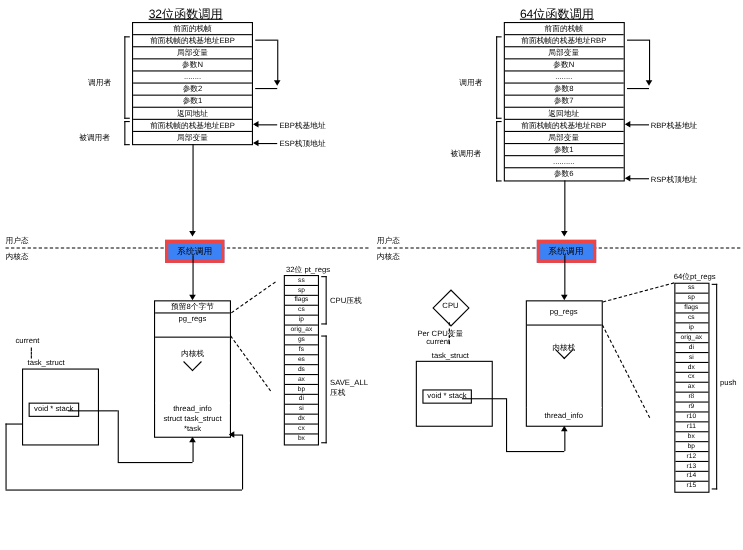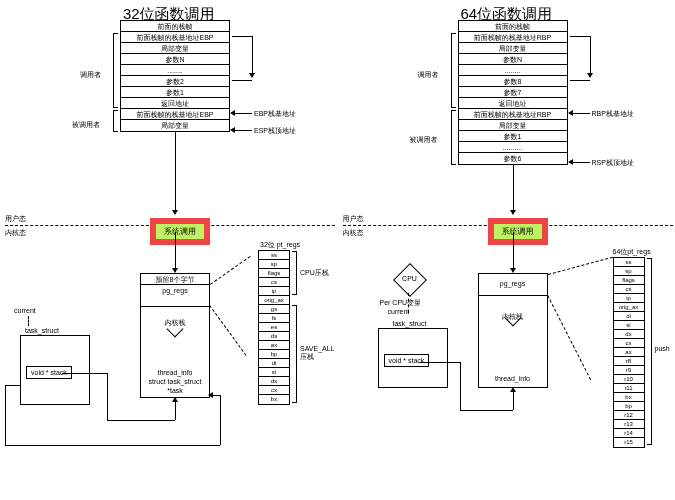--- a/index.html
+++ b/index.html
@@ -20,21 +20,21 @@
     width: 50%;
     height: 100%;
   }
   .left { left: 0; }
   .right { left: 50%; }
   .title {
     position: absolute;
     top: 5px;
     left: 50%;
     transform: translateX(-50%);
-    font-size: 15px;
+    font-size: 11px;
     text-decoration: underline;
   }
   .stackbox {
     position: absolute;
     border: 1px solid #000;
     background: #fff;
     text-align: center;
   }
   .stackbox .row {
     border-bottom: 1px solid #000;
@@ -98,23 +98,23 @@
     position: absolute;
     width: 12px;
     height: 12px;
     border: 1px solid #000;
     border-top: none;
     border-left: none;
     transform: rotate(45deg);
   }
   .syscall {
     position: absolute;
-    border: 6px solid #ef4444;
+    border: 3px solid #ef4444;
     padding: 2px 8px;
-    background: #bef264;
+    background: #3b82f6;
     font-size: 8px;
   }
   .reglist {
     position: absolute;
     border: 1px solid #000;
     width: 32px;
   }
   .reglist .r {
     border-bottom: 1px solid #000;
     text-align: center;

